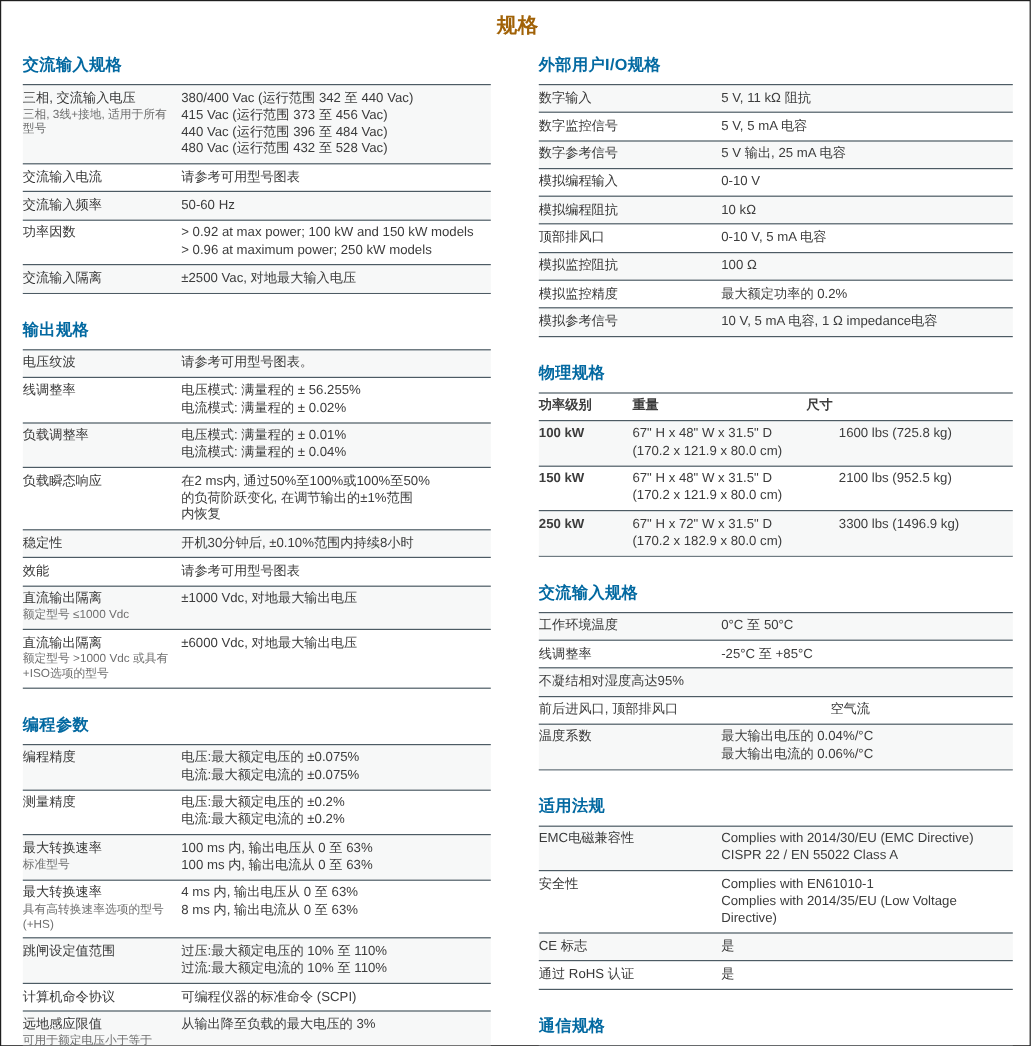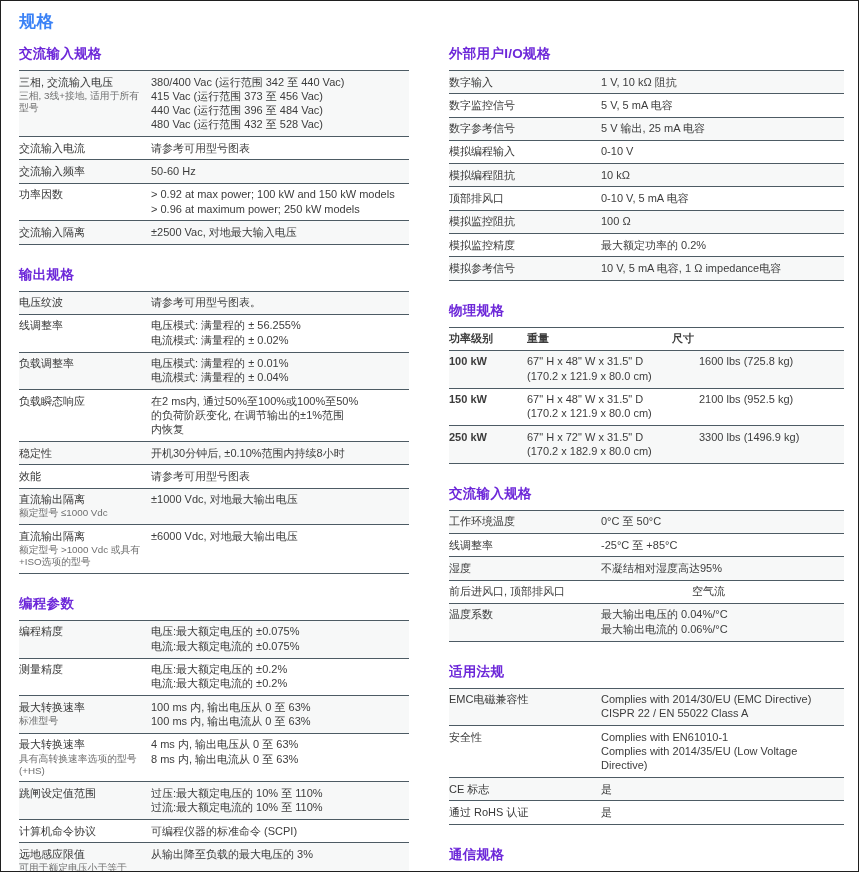--- a/index.html
+++ b/index.html
@@ -6,30 +6,30 @@
   html,body { background:#ffffff; }
   body {
     width:859px; height:872px;
     font-family:"Liberation Sans", sans-serif;
     color:#3c3c3c;
     border:1px solid #1f1f1f;
     overflow:hidden;
   }
   .page { padding:7px 14px 0 18px; }
   .page-title {
-    font-size:17px; font-weight:bold; color:#3b82f6;
-    margin:2px 0 12px 0; letter-spacing:0.5px;
+    font-size:17px; font-weight:bold; color:#a16207;
+    margin:2px 0 12px 0; letter-spacing:0.5px;text-align:center;
   }
   .cols { display:flex; gap:40px; align-items:flex-start; }
   .col { }
   .col-left  { width:390px; flex:0 0 390px; }
   .col-right { flex:1; }
   .spec-section { margin-bottom:21px; }
   .sec-title {
-    font-size:13.5px; font-weight:bold; color:#6d28d9;
+    font-size:13.5px; font-weight:bold; color:#0369a1;
     margin:0 0 7px 0; letter-spacing:0.3px;
   }
   .sec-table { border-bottom:1.5px solid #4d5b64; }
   .row { display:flex; border-top:1.5px solid #4d5b64; }
   .row.shaded { background:#f7f8f8; }
   .cell { padding:3.5px 4px 4.5px 0; font-size:11px; line-height:1.3; }
   .cell.label { flex:0 0 auto; }
   .col-left  .cell.label { width:132px; }
   .col-right .cell.label { width:152px; }
   .cell.value { flex:1; }
@@ -246,21 +246,21 @@
       </div>
     <div class="col col-right">
         <section class="spec-section">
           <h2 class="sec-title">外部用户I/O规格</h2>
           <div class="sec-table">
             <div class="row shaded">
               <div class="cell label">
                 <div class="lbl">数字输入</div>
               </div>
               <div class="cell value">
-                <div class="vline">1 V, 10 kΩ 阻抗</div>
+                <div class="vline">5 V, 11 kΩ 阻抗</div>
               </div>
             </div>
             <div class="row">
               <div class="cell label">
                 <div class="lbl">数字监控信号</div>
               </div>
               <div class="cell value">
                 <div class="vline">5 V, 5 mA 电容</div>
               </div>
             </div>
@@ -381,23 +381,20 @@
             </div>
             <div class="row">
               <div class="cell label">
                 <div class="lbl">线调整率</div>
               </div>
               <div class="cell value">
                 <div class="vline">-25°C 至 +85°C</div>
               </div>
             </div>
             <div class="row shaded">
-              <div class="cell label">
-                <div class="lbl">湿度</div>
-              </div>
               <div class="cell value">
                 <div class="vline">不凝结相对湿度高达95%</div>
               </div>
             </div>
             <div class="row">
               <div class="cell value">
                 <div class="vline">前后进风口, 顶部排风口</div>
               </div>
               <div class="cell label">
                 <div class="lbl">空气流</div>

